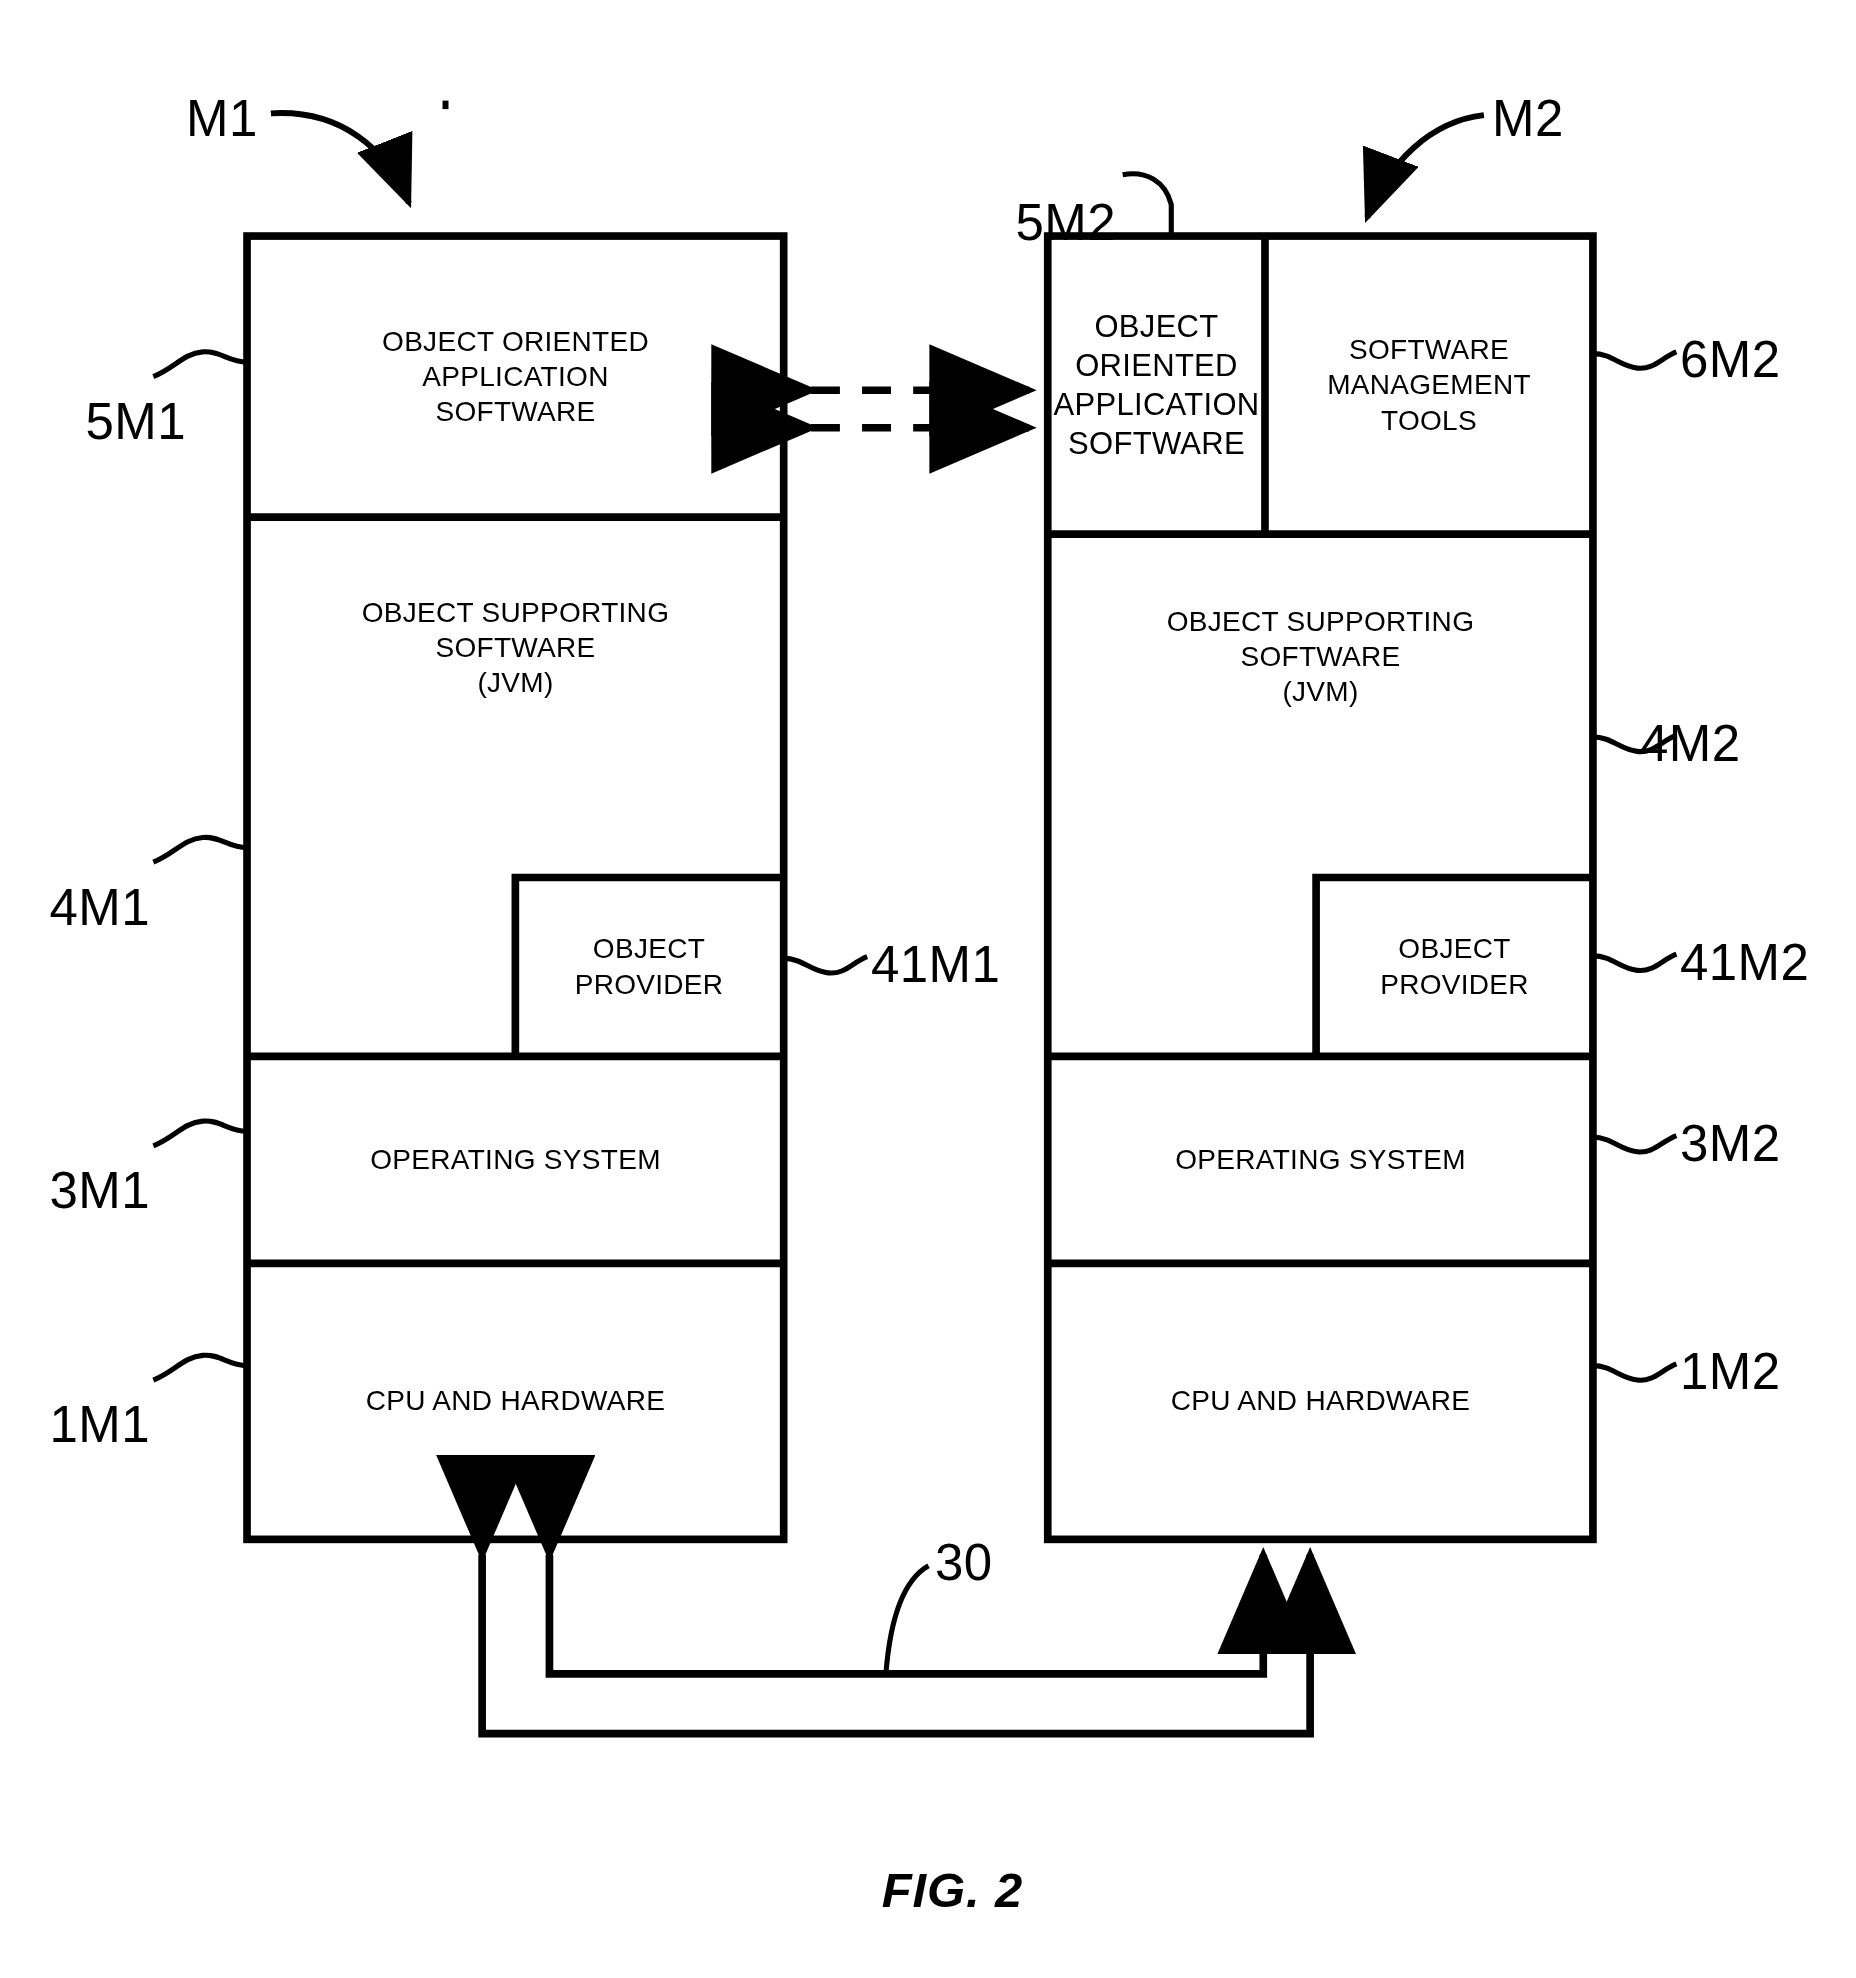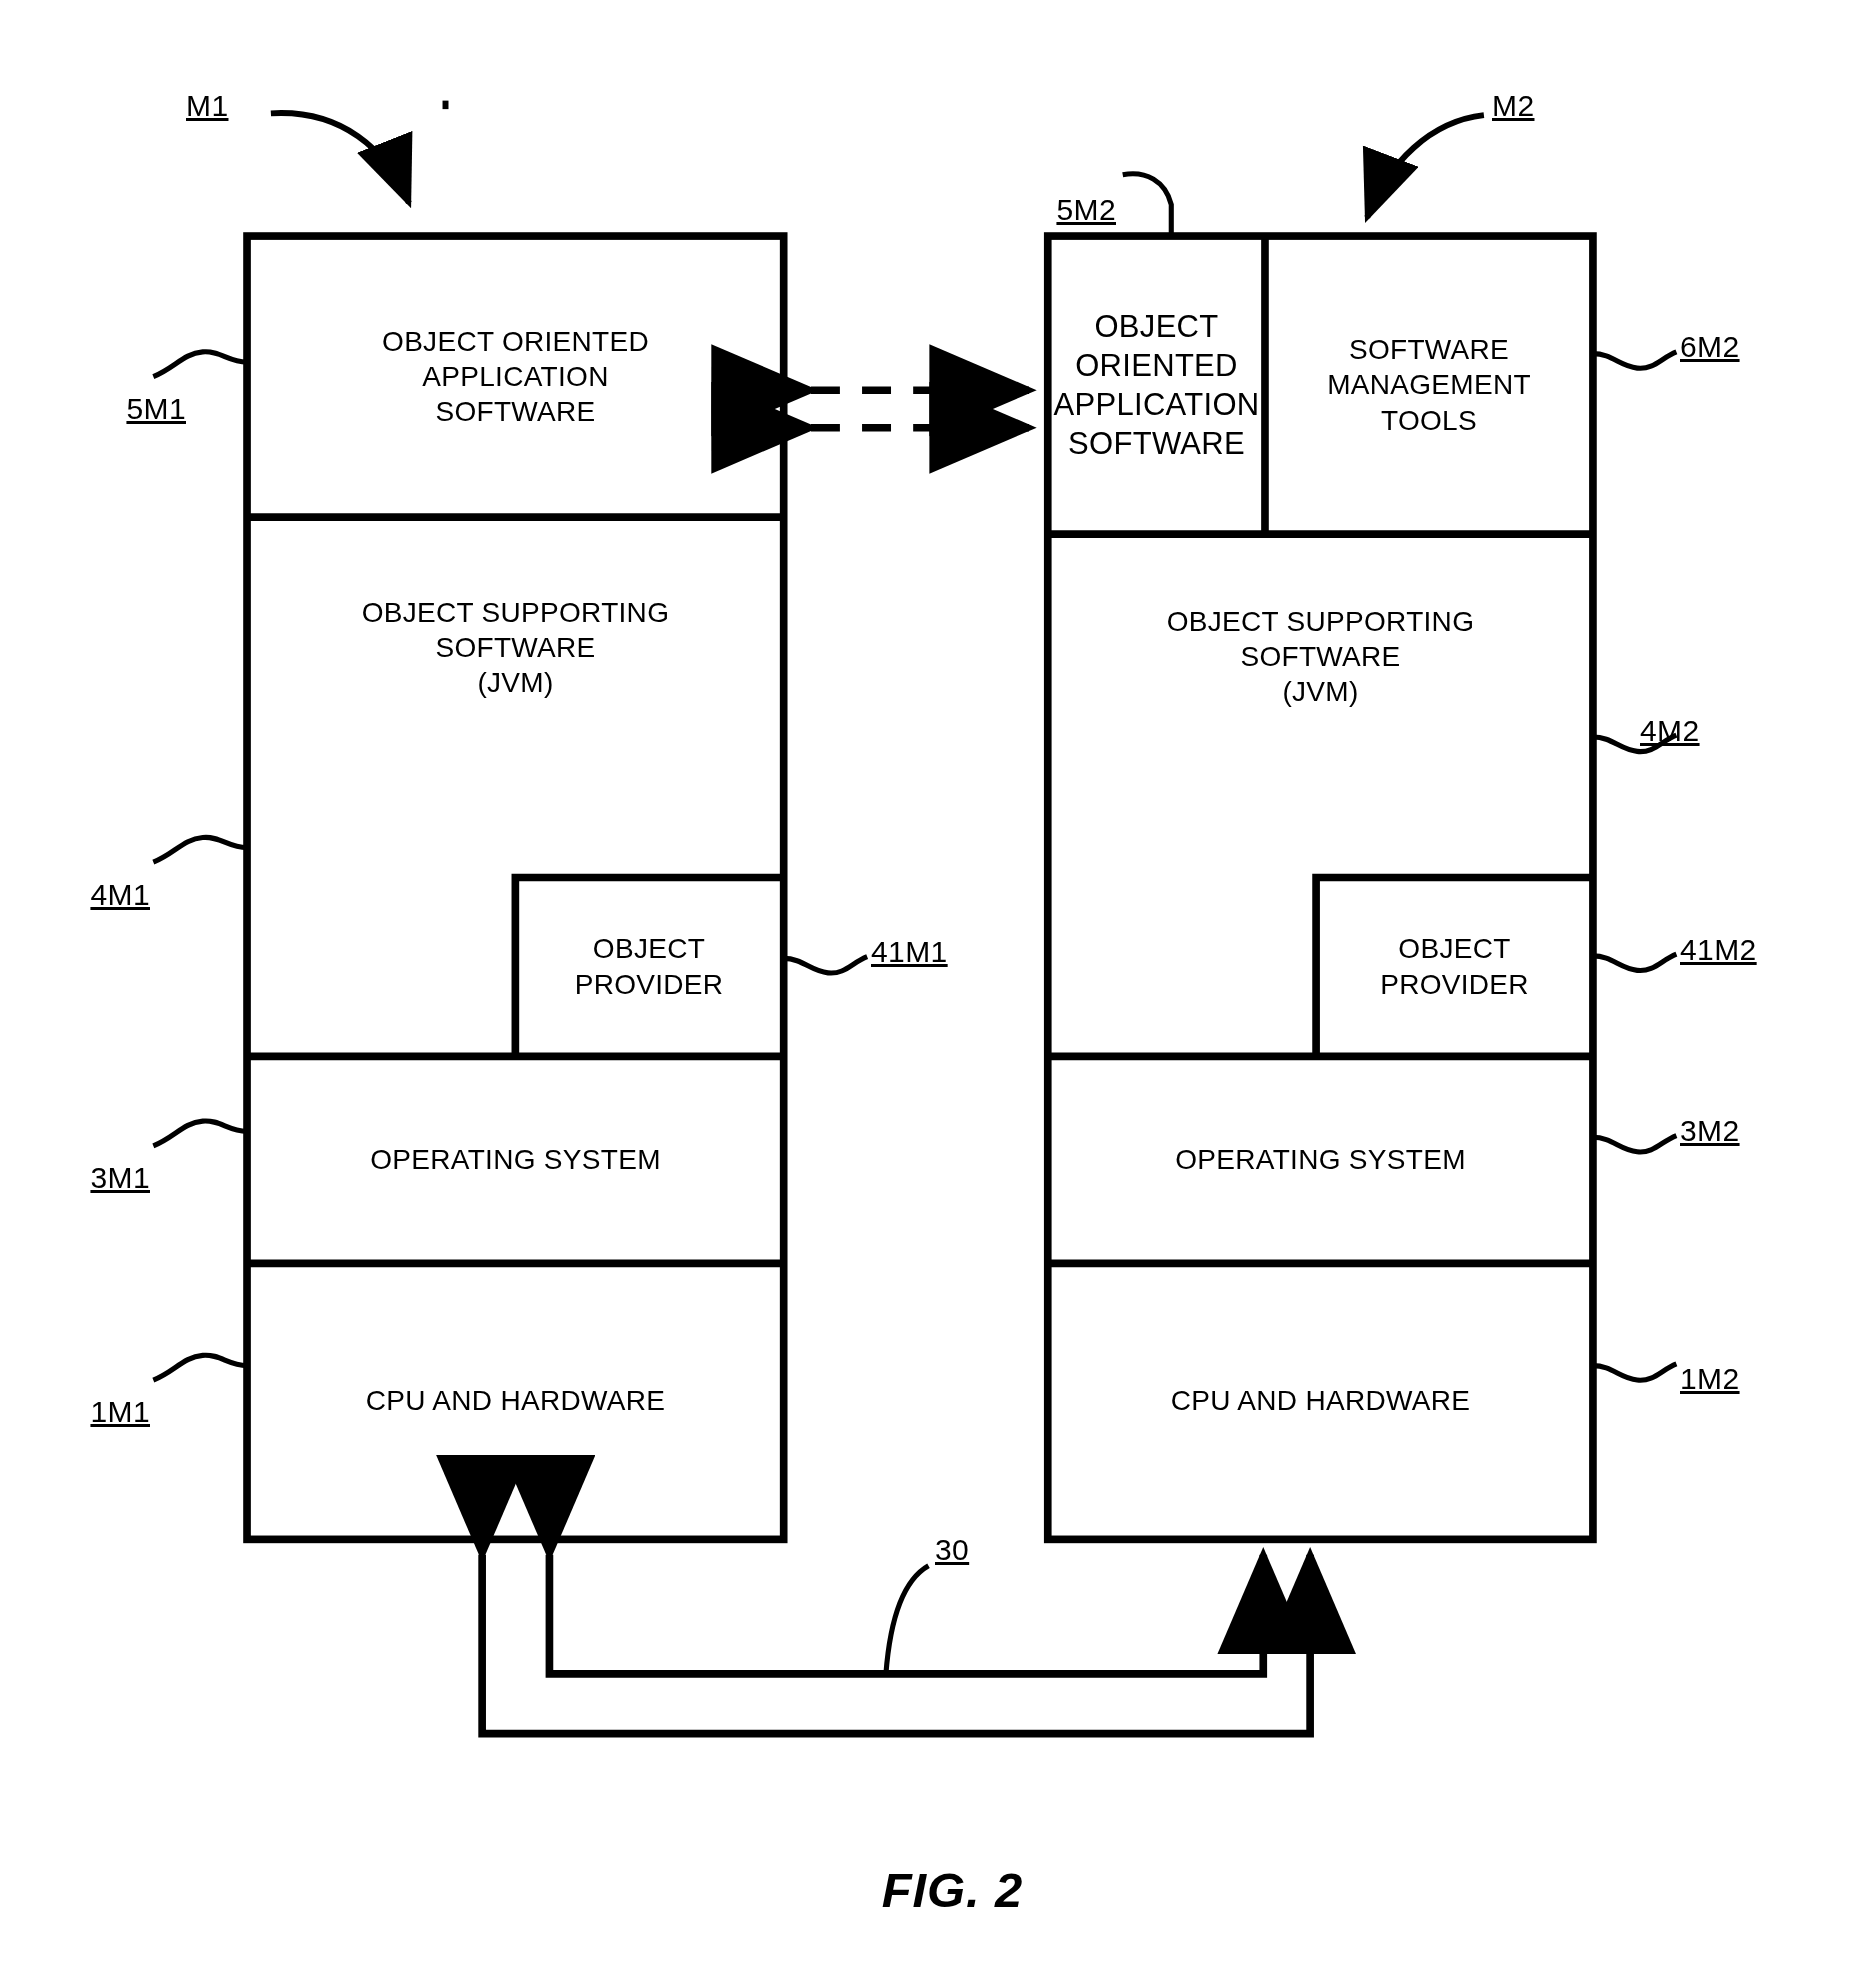--- a/index.html
+++ b/index.html
@@ -18,24 +18,23 @@
     display:flex; align-items:center; justify-content:center;
     text-align:center;
     font-size:28px;
     line-height:1.26;
     letter-spacing:0.3px;
     white-space:pre-line;
     pointer-events:none;
   }
   .reftext {
     position:absolute;
-    font-size:30px;
+    font-size:51px;
     letter-spacing:0.4px;
     white-space:nowrap;
-    text-decoration:underline;
   }
   .ref-r { text-align:left; }
   .ref-l { text-align:right;margin-top:36px; }
   .figcaption {
     position:absolute;
     font-size:49px;
     font-weight:bold;
     font-style:italic;
     letter-spacing:0.9px;
     white-space:nowrap;
@@ -191,20 +190,20 @@
   <div class="reftext ref-l" style="left:903px; top:157px; width:213px;">5M2</div>
 
   <div class="reftext ref-r" style="left:1680px; top:330px;">6M2</div>
 
   <div class="reftext ref-r" style="left:1620px; top:714px;margin-left:20px;">4M2</div>
 
   <div class="reftext ref-r" style="left:1680px; top:933px;">41M2</div>
 
   <div class="reftext ref-r" style="left:1680px; top:1114px;">3M2</div>
 
-  <div class="reftext ref-r" style="left:1680px; top:1342px;margin-top:20px;">1M2</div>
+  <div class="reftext ref-r" style="left:1680px; top:1342px;">1M2</div>
 
   <div class="reftext ref-r" style="left:935px; top:1533px;">30</div>
 
   <div class="figcaption" style="left:0px; top:1862px; width:1857px; text-align:center;">FIG. 2</div>
 
 </div>
 
 
 </body></html>

